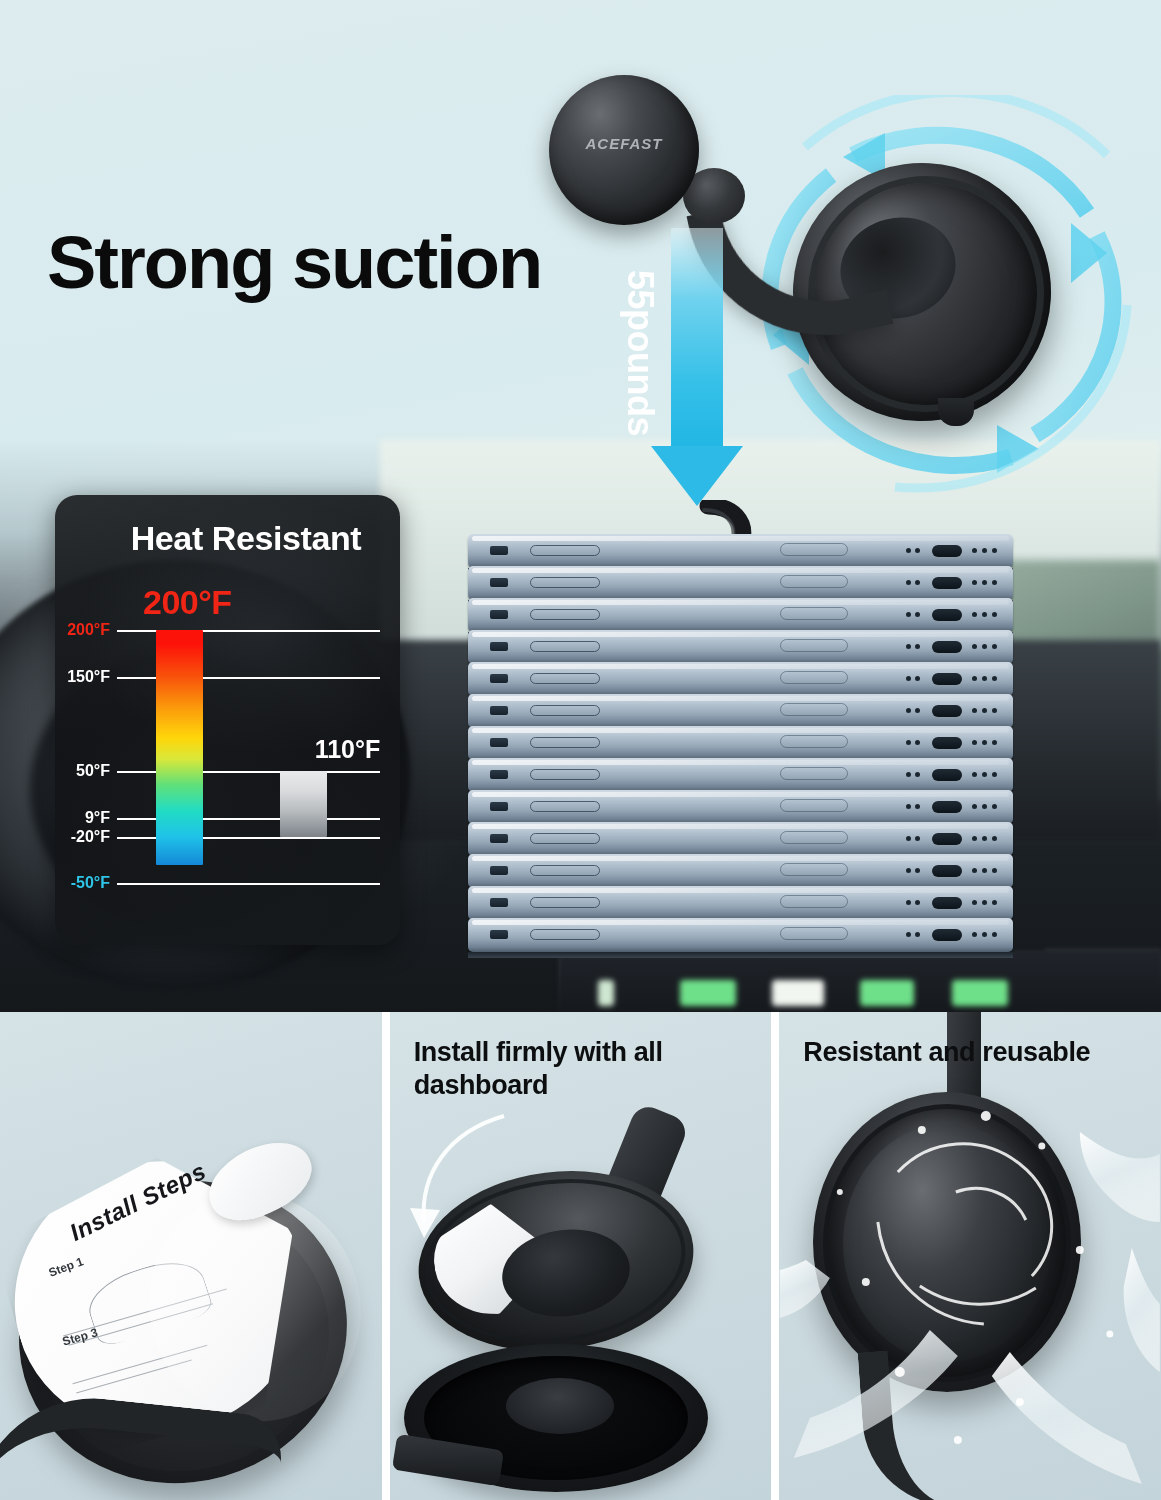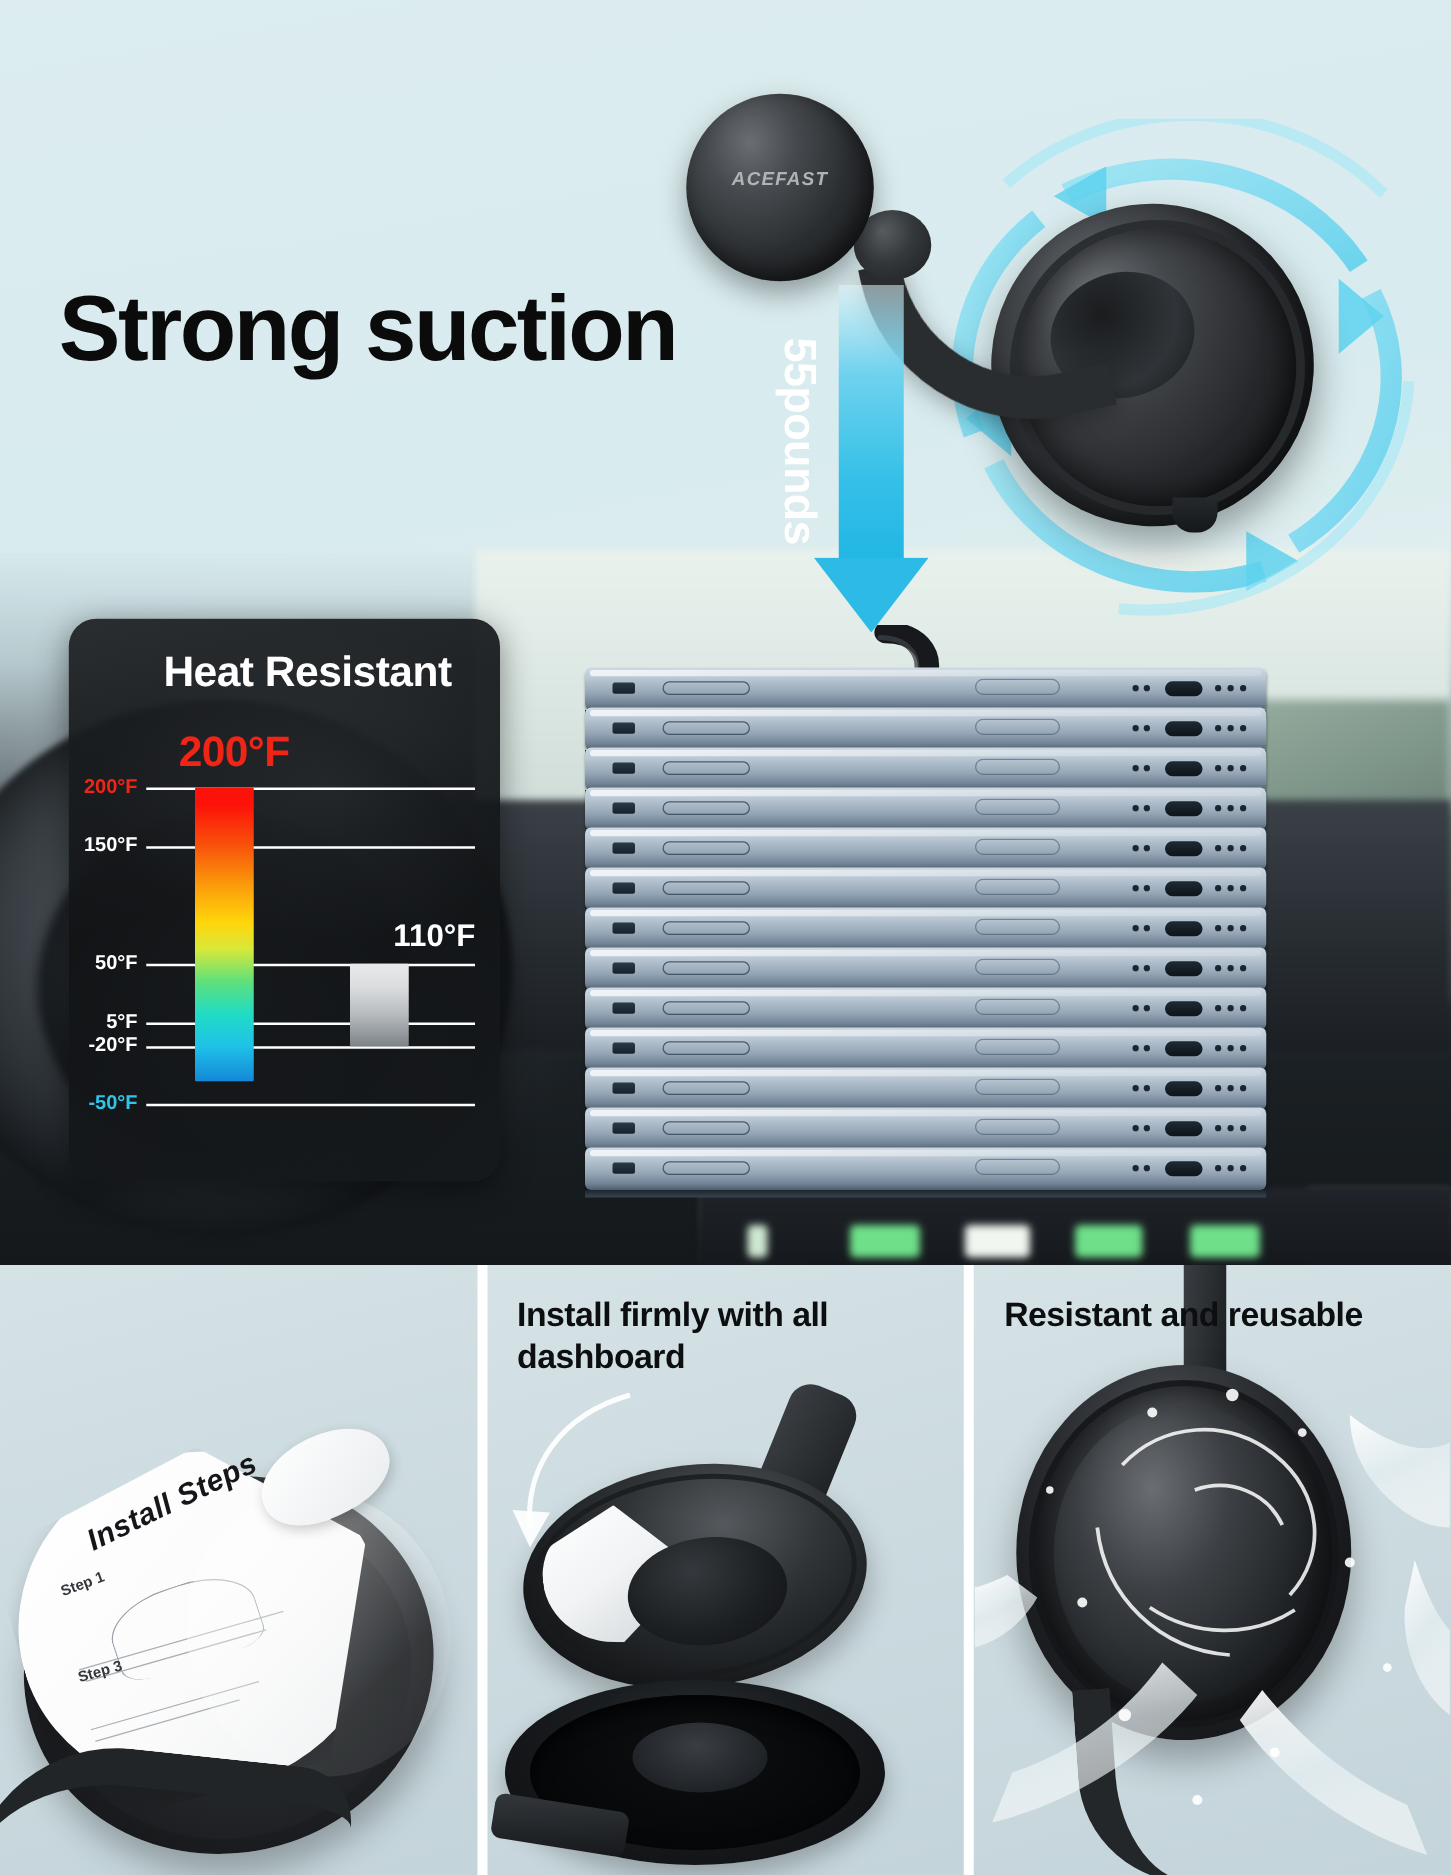--- a/index.html
+++ b/index.html
@@ -706,21 +706,21 @@
         <div class="gridline" style="top:0px;">
           <span class="ytick" style="color:#f02516;">200°F</span>
         </div>
         <div class="gridline" style="top:47px;">
           <span class="ytick">150°F</span>
         </div>
         <div class="gridline" style="top:141px;">
           <span class="ytick">50°F</span>
         </div>
         <div class="gridline" style="top:188px;">
-          <span class="ytick">5°F</span>
+          <span class="ytick">9°F</span>
         </div>
         <div class="gridline" style="top:207px;">
           <span class="ytick">-20°F</span>
         </div>
         <div class="gridline" style="top:253px;">
           <span class="ytick" style="color:#2fc5e8;">-50°F</span>
         </div>
 
         <div class="bar bar-acefast" style="top:0px; height:235px;"></div>
         <div class="bar bar-other" style="top:141px; height:66px;">

